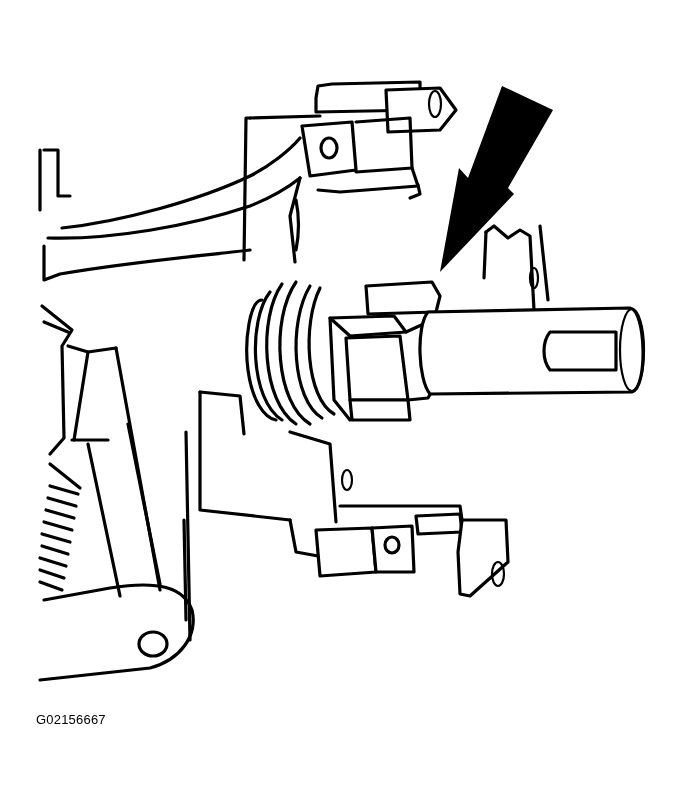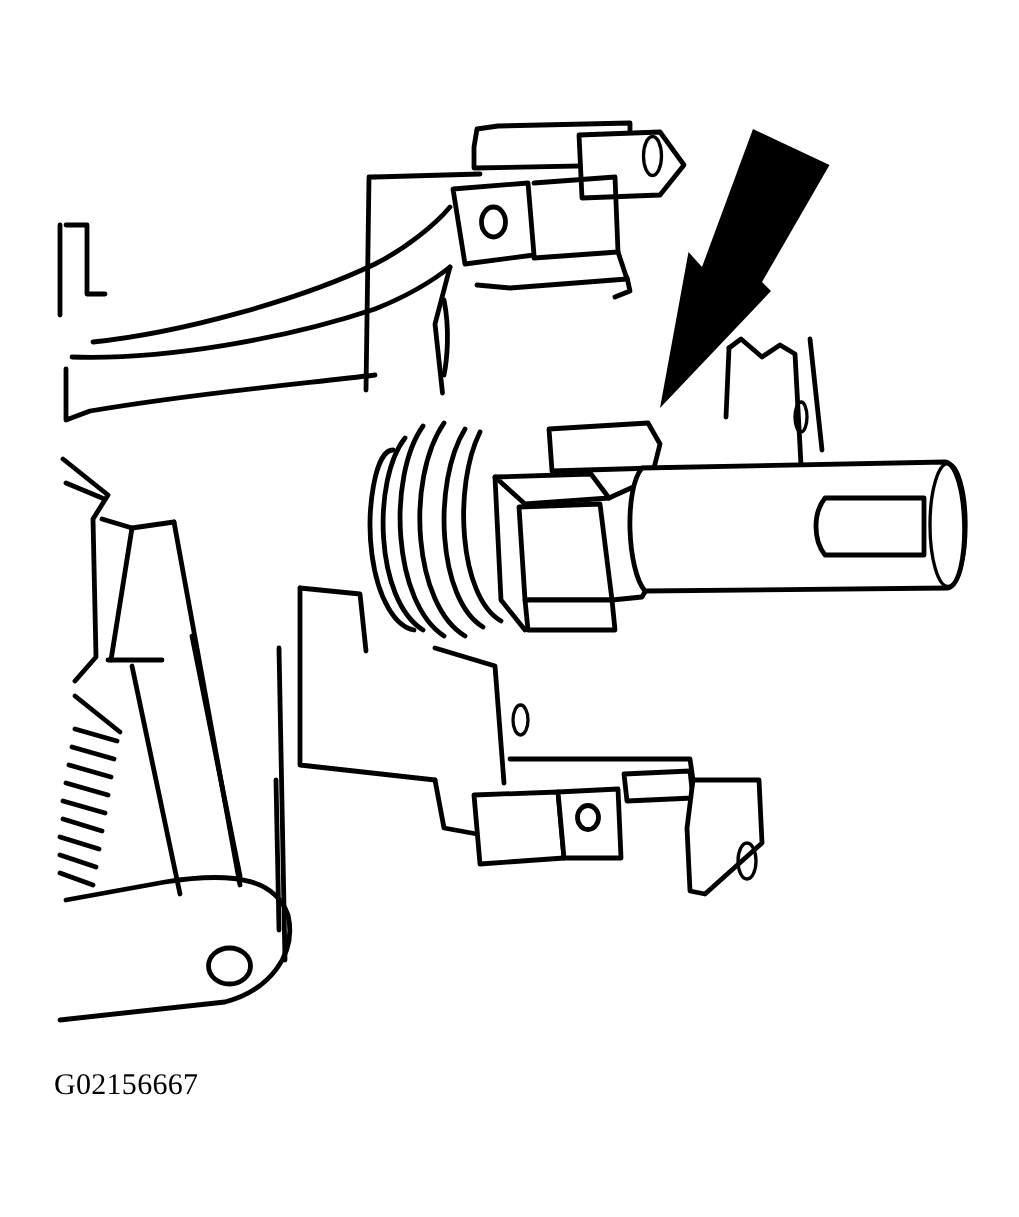--- a/index.html
+++ b/index.html
@@ -1,22 +1,22 @@
 <!DOCTYPE html>
 <html><head>
   <meta charset="utf-8">
   <style>
     html, body { margin: 0; padding: 0; background: #ffffff; }
     body { width: 679px; height: 811px; position: relative; overflow: hidden; }
     .figure { position: absolute; left: 0; top: 0; width: 679px; height: 700px; }
     .figure svg { width: 679px; height: 700px; display: block; }
     .caption {
       position: absolute; left: 36px; top: 712px;
-      font-family: Liberation Serif, serif;
-      font-size: 20px; color: #000000; letter-spacing: 0.2px;
+      font-family: Liberation Sans, sans-serif;
+      font-size: 13px; color: #000000; letter-spacing: 0.2px;
     }
     .ln { fill: none; stroke: #000; stroke-width: 3.2; stroke-linejoin: round; stroke-linecap: round; }
     .lt { fill: none; stroke: #000; stroke-width: 2.2; stroke-linejoin: round; stroke-linecap: round; }
     .wf { fill: #fff; stroke: #000; stroke-width: 3.2; stroke-linejoin: round; }
     .bk { fill: #000; stroke: none; }
   </style>
 </head>
 <body>
 
 <div class="figure">

